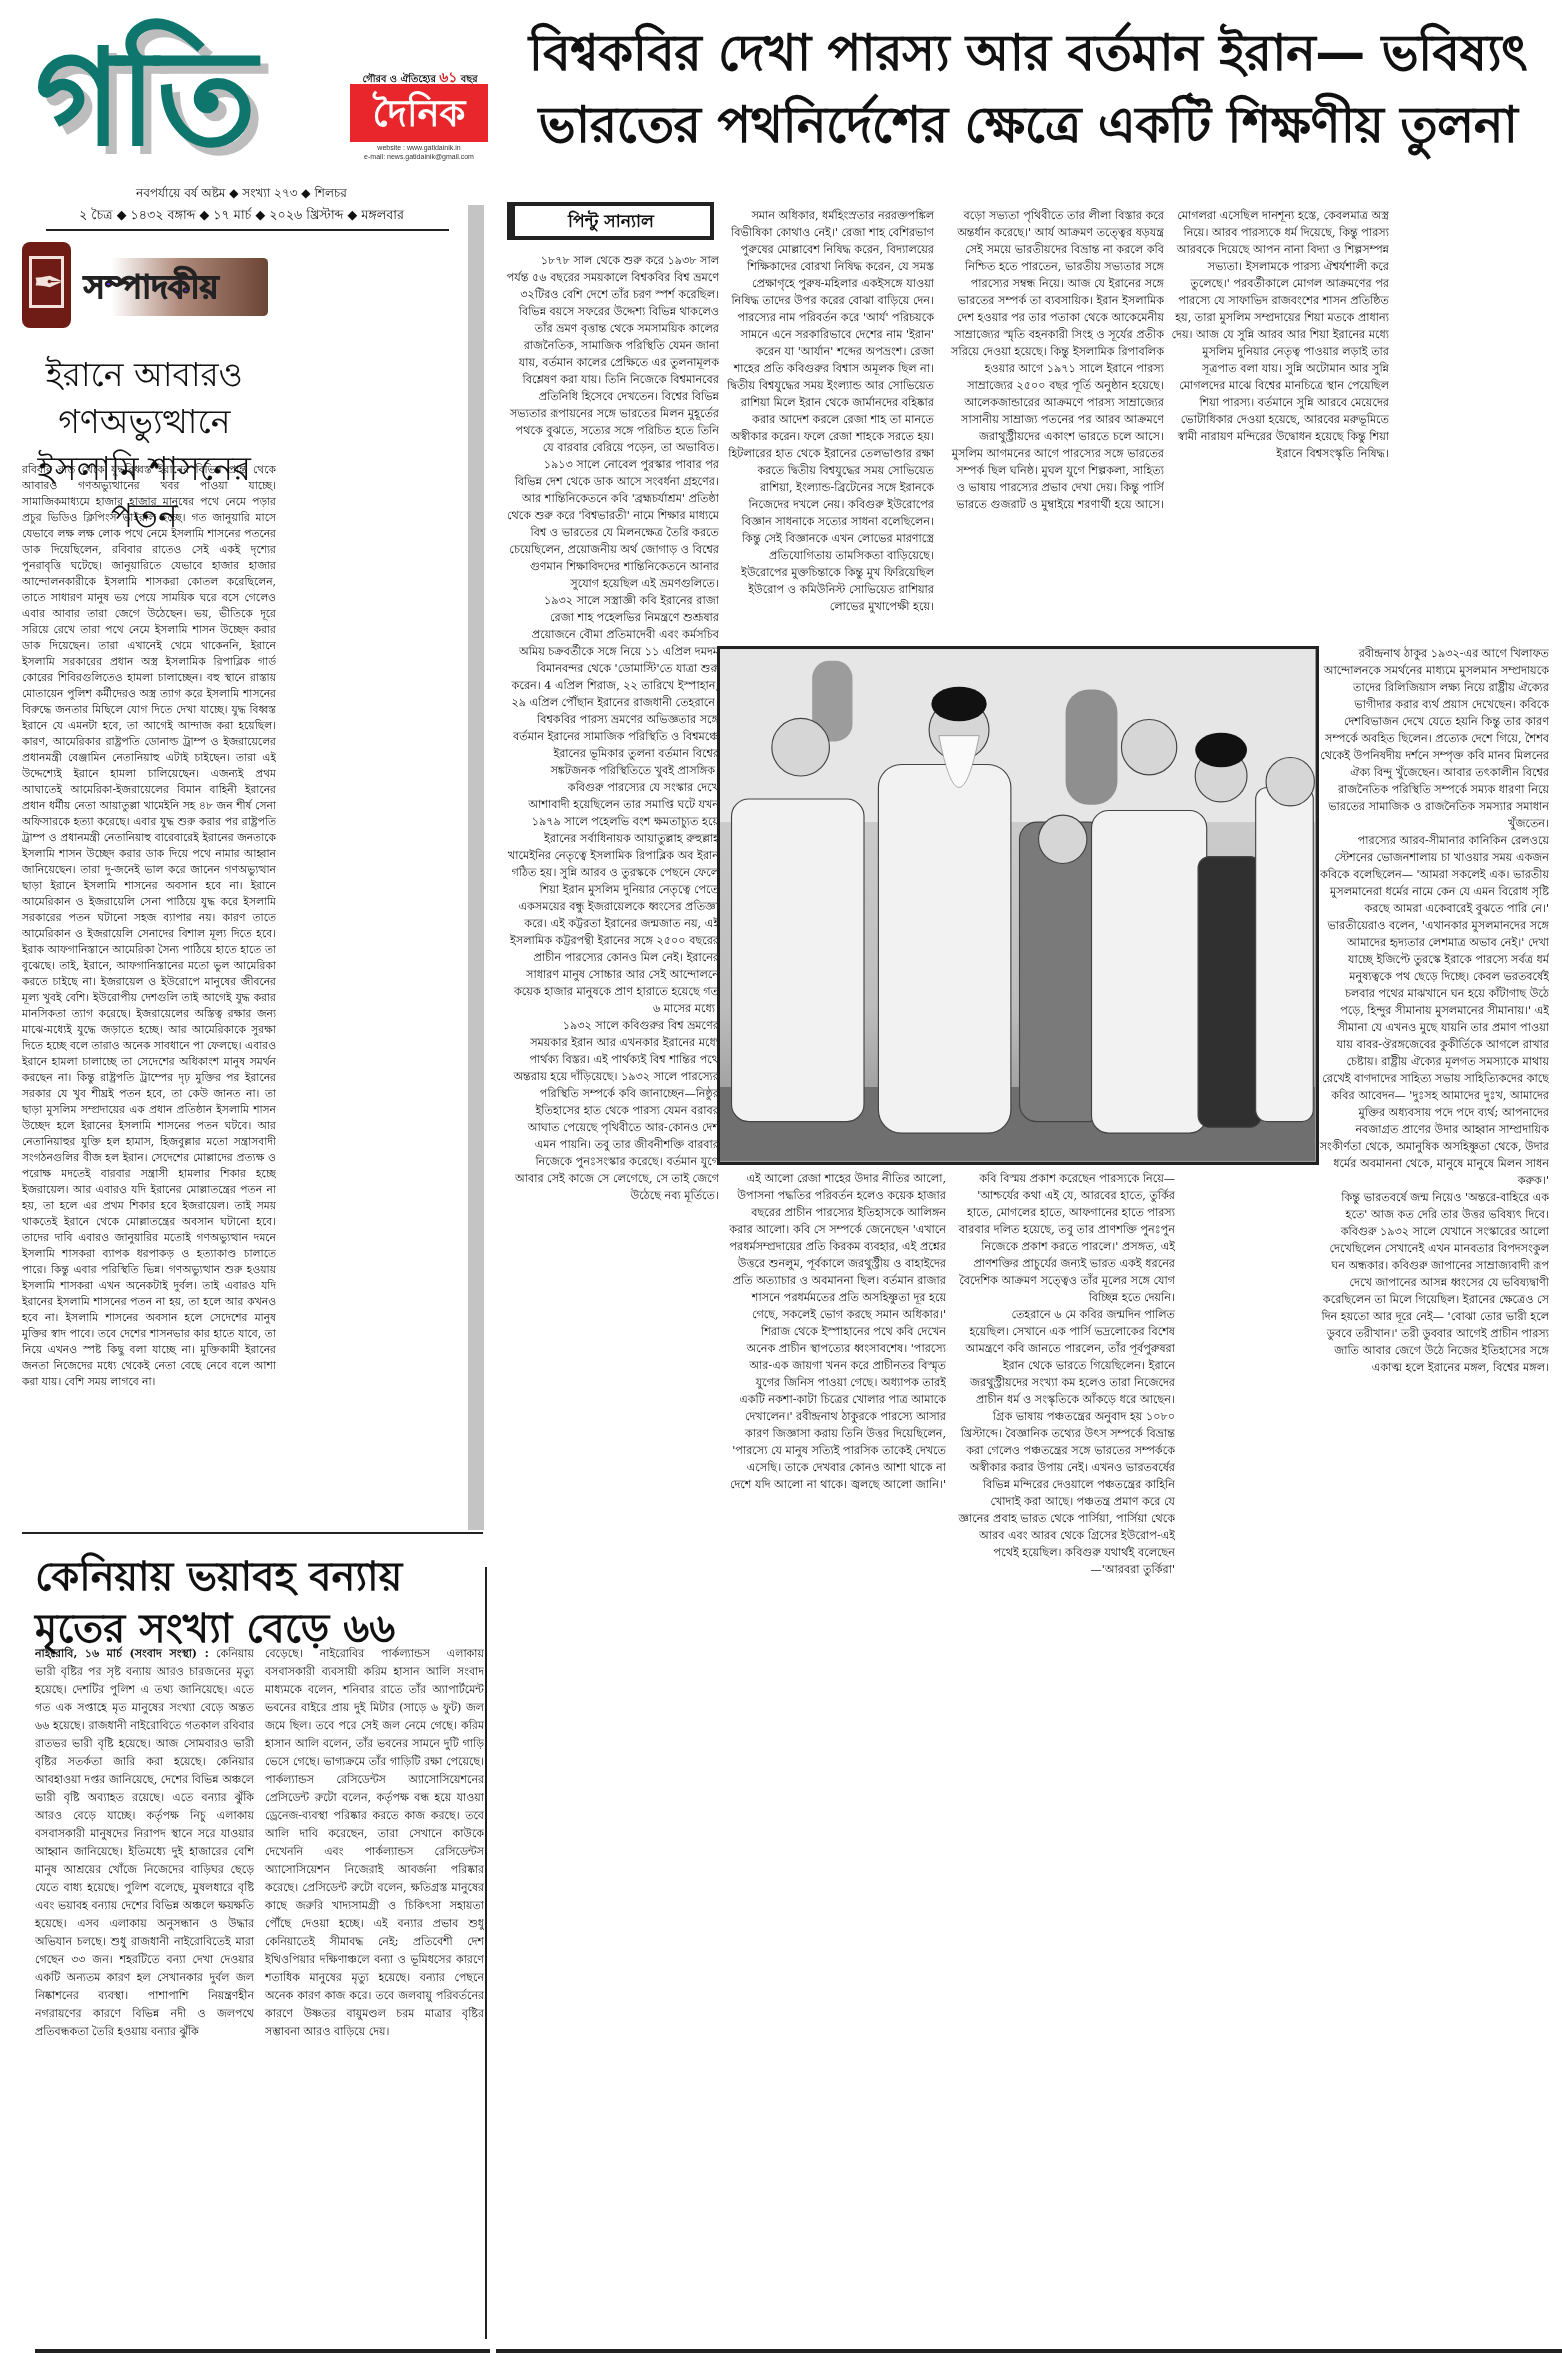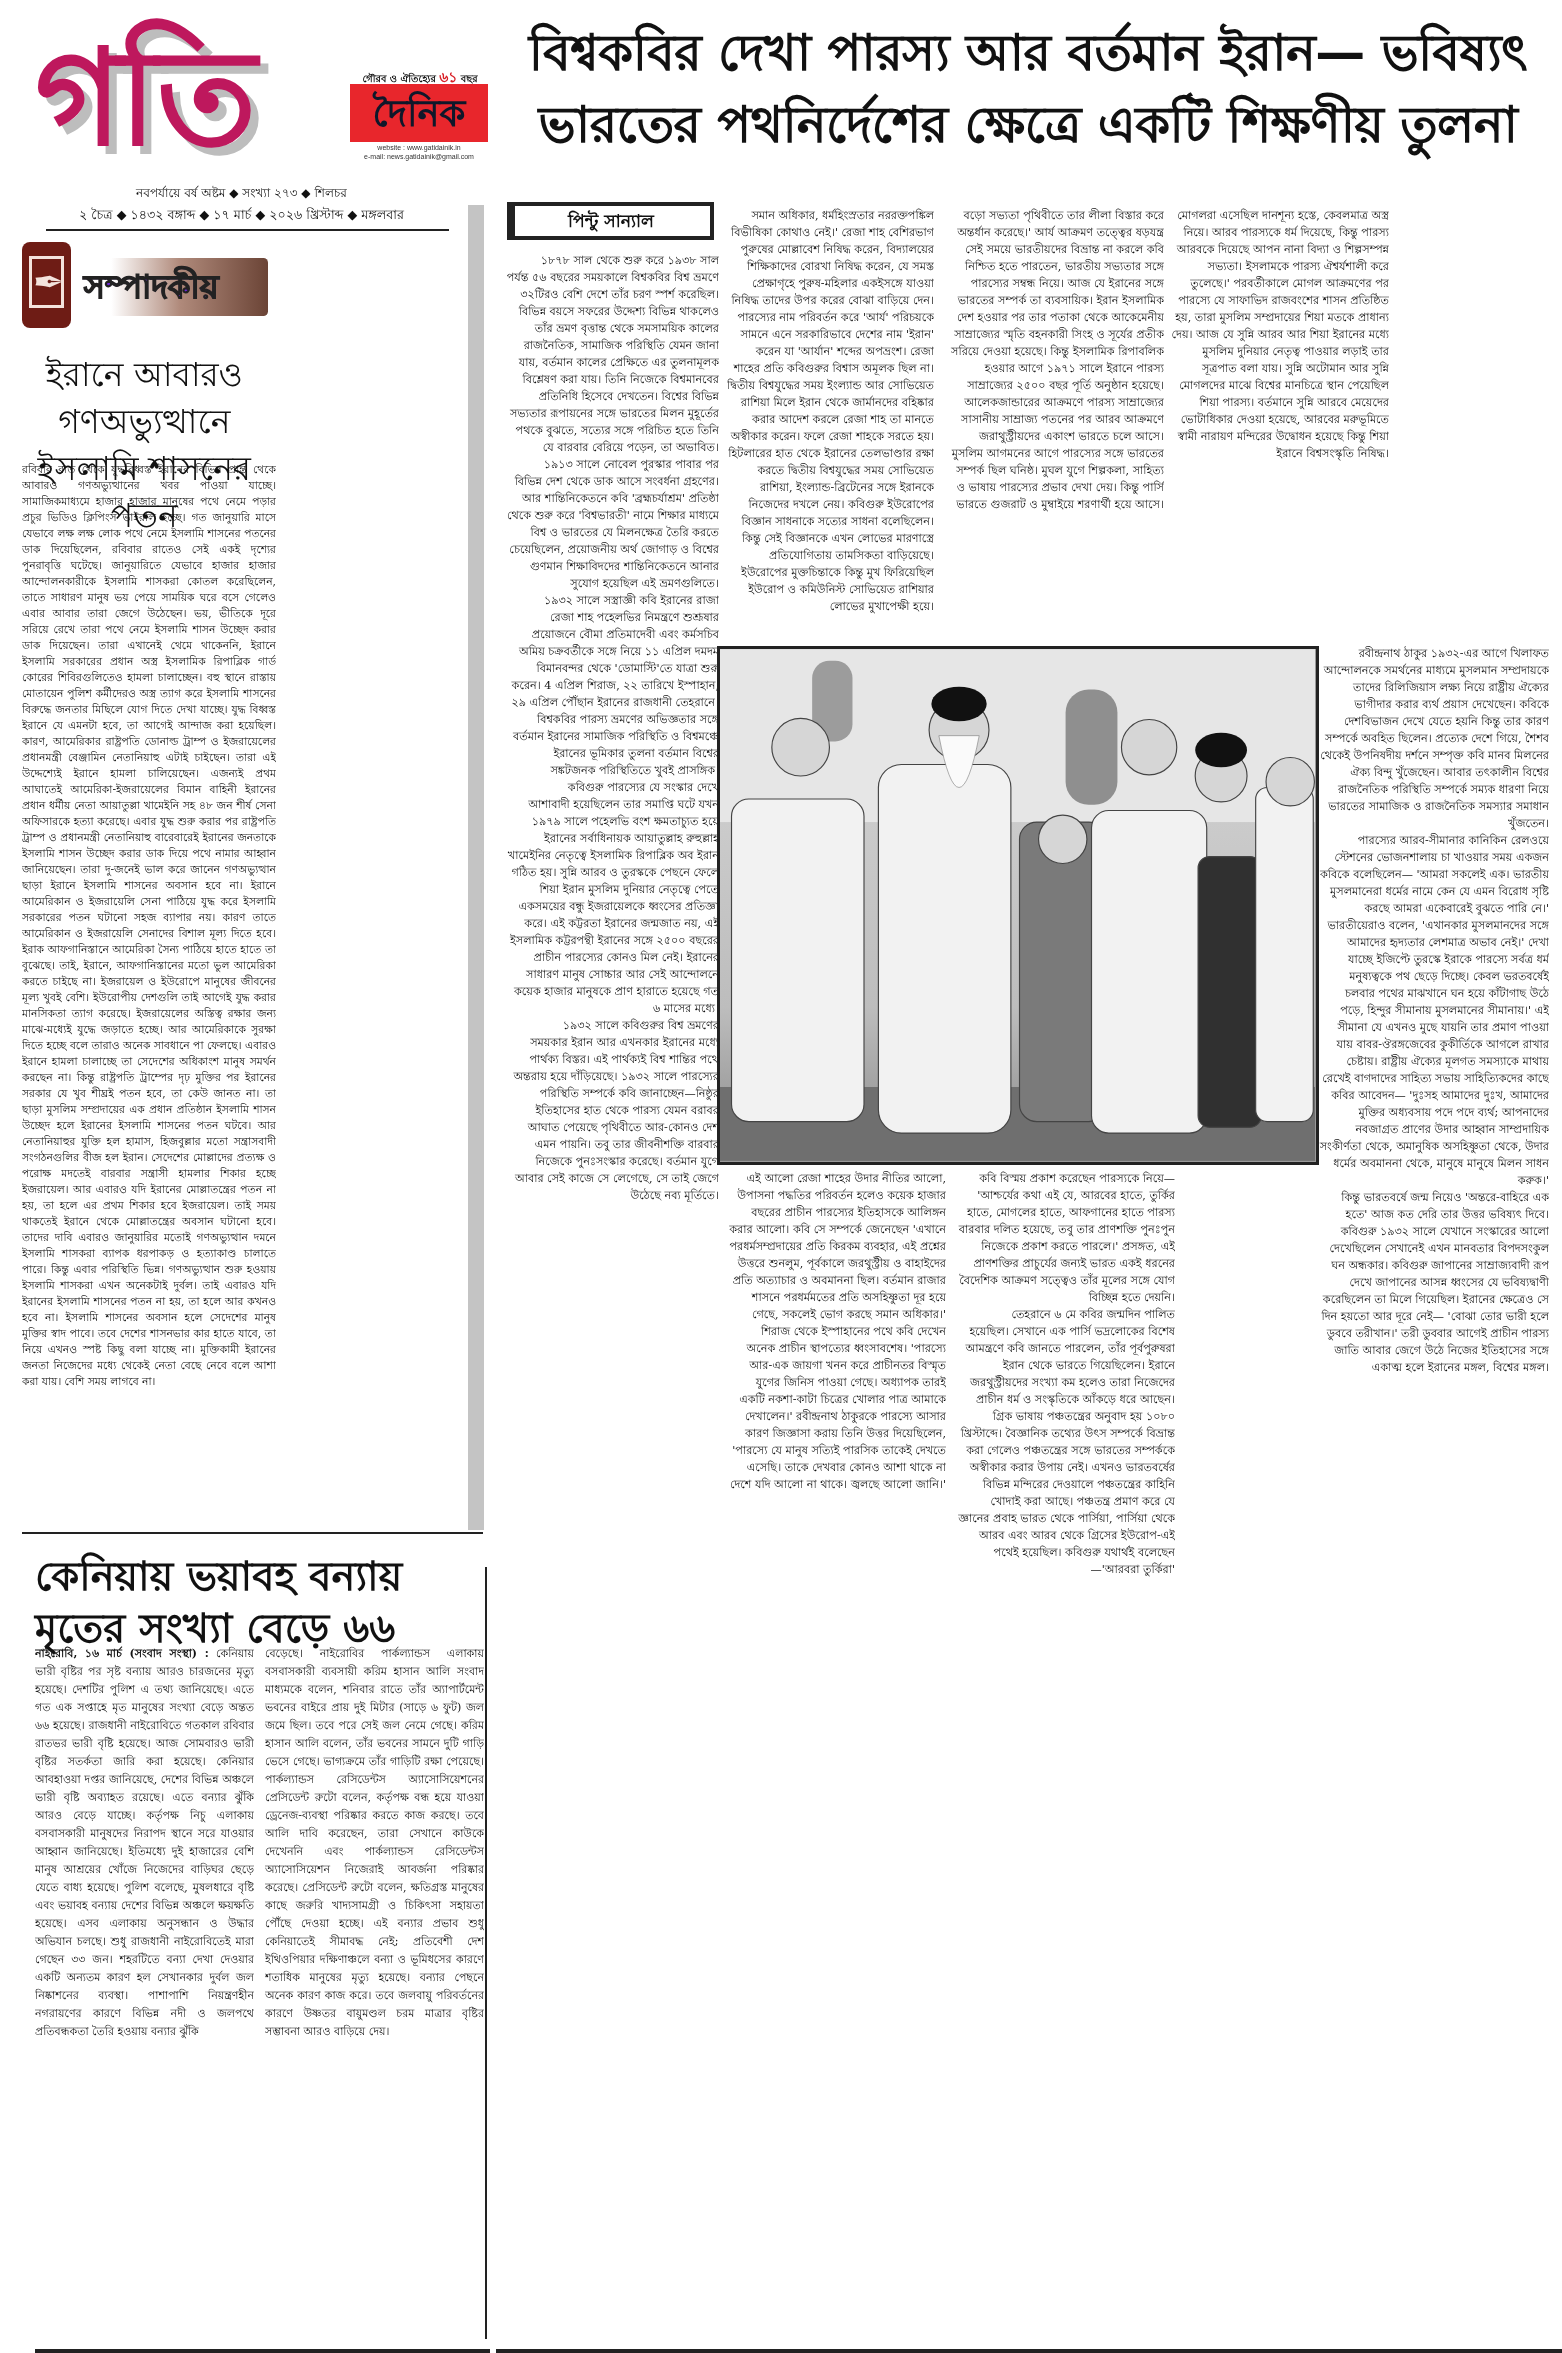--- a/index.html
+++ b/index.html
@@ -1,23 +1,23 @@
 <!DOCTYPE html>
 <html style="font-size:9.2px"><head>
 <meta charset="utf-8">
 <style>
 *{box-sizing:border-box;margin:0;padding:0}
 html,body{width:1562px;height:2354px;background:#fff;overflow:hidden}
 body{position:relative;font-family:"DejaVu Serif",serif;color:#111}
 .abs{position:absolute}
 
-#logo{left:35px;top:29px;width:300px;height:138px;font-family:"DejaVu Sans",sans-serif;font-weight:bold;font-size:133px;line-height:138px;color:#be185d;text-shadow:8px 8px 0 #bdbdbd;letter-spacing:-3.5px}
+#logo{left:35px;top:29px;width:300px;height:138px;font-family:"DejaVu Sans",sans-serif;font-weight:bold;font-size:133px;line-height:138px;color:#0f766e;text-shadow:8px 8px 0 #bdbdbd;letter-spacing:-3.5px}
 #tagline{left:351px;top:66px;width:138px;font-size:9.8px;text-align:center;font-weight:bold}
 #tagline .red{color:#d81f26;font-size:14px}
-#dainik{left:350px;top:84px;width:138px;height:58px;background:#e8262c;color:#0f172a;font-size:37px;font-weight:bold;text-align:center;line-height:58px}
+#dainik{left:350px;top:84px;width:138px;height:58px;background:#e8262c;color:#ffffff;font-size:37px;font-weight:bold;text-align:center;line-height:58px}
 #web{left:350px;top:143px;width:138px;font-family:"Liberation Sans",sans-serif;font-size:7px;text-align:center;color:#333;line-height:9.2px}
 #issue{left:40px;top:184px;width:403px;font-size:12px;text-align:center}
 #date{left:40px;top:205px;width:403px;font-size:12.7px;text-align:center}
 #date-rule{left:46px;top:229px;width:403px;height:2.3px;background:#222}
 
 #hl{left:501px;top:17.3px;width:1054px;font-family:"DejaVu Sans",sans-serif;font-weight:bold;font-size:50px;line-height:72px;text-align:center;letter-spacing:-0.6px}
 
 .gbar{background:#c4c4c4;width:16px}
 #ed-icon{left:22px;top:242px;width:49px;height:86px;background:#6e1c15;border-radius:8px}
 #ed-icon-inner{left:29px;top:256px;width:35px;height:52px;border:3.5px solid #f4e3dd;background:#6e1c15}

